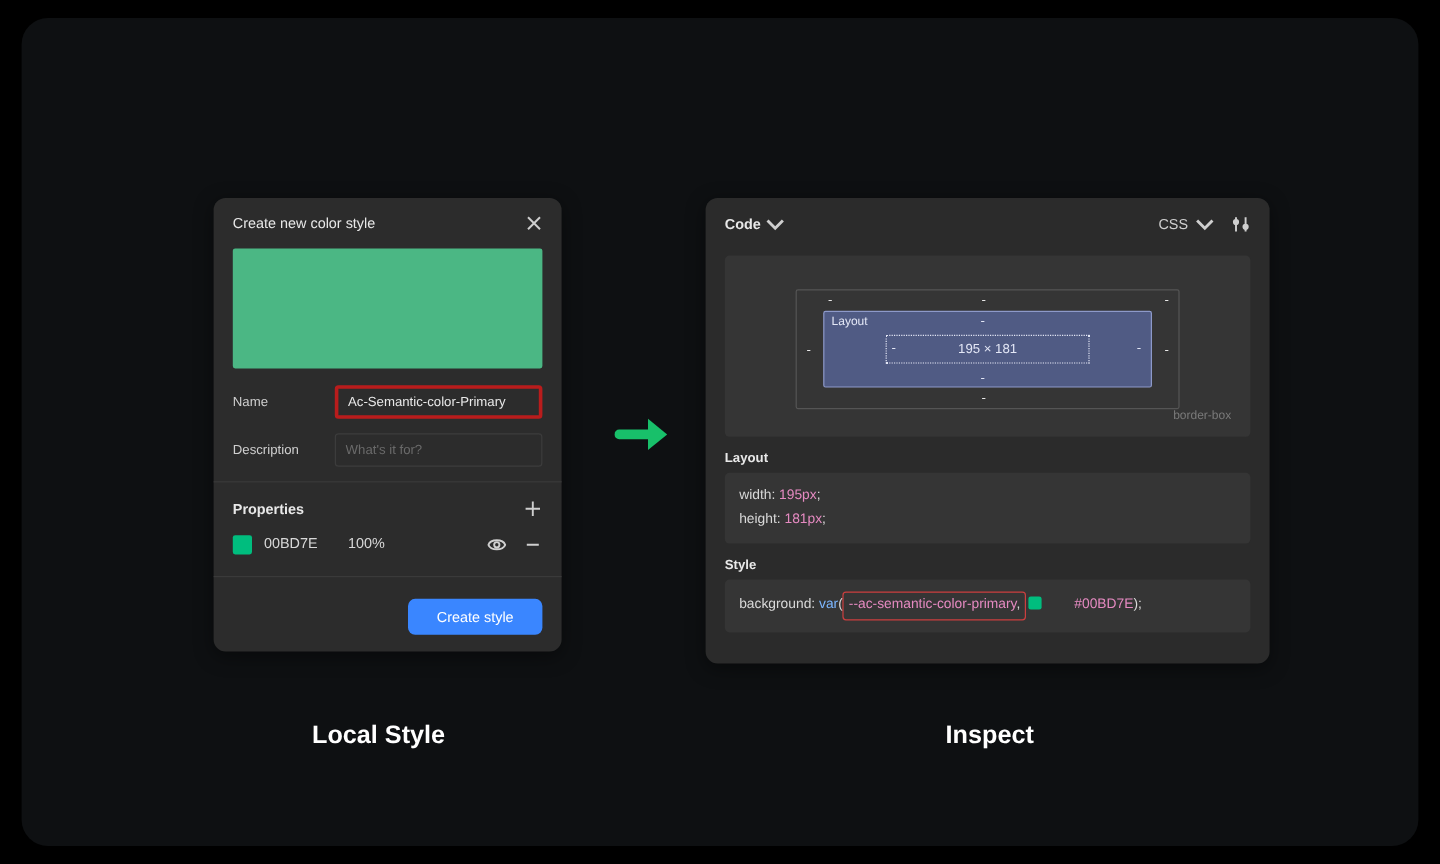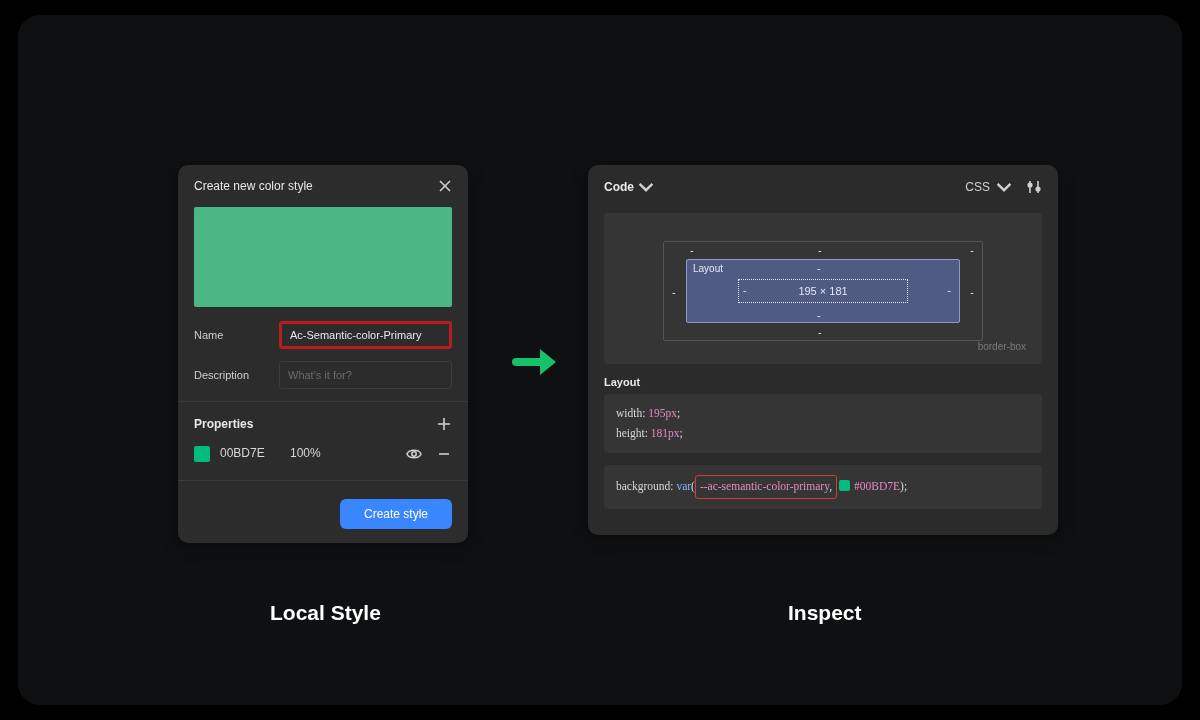--- a/index.html
+++ b/index.html
@@ -82,36 +82,36 @@
   .padding-box > .dash.b { position: absolute; left: 130px; bottom: 1px; font-size: 11px; color: #e3e7f6; }
   .content-box {
     width: 170px; height: 24px; border: 1px dotted #e3e7f6; background: transparent;
     display: flex; align-items: center; justify-content: center; font-size: 11px; color: #e3e7f6;
   }
   .sizing-label { text-align: right; font-size: 10px; color: #7a7a7a; margin-top: 0; }
 
   .section-lbl { margin: 6px 16px 6px 16px; font-size: 11px; font-weight: 600; color: #e8e8e8; }
   .codeblock {
     margin: 0 16px 12px 16px; background: #353535; border-radius: 4px; padding: 10px 12px;
-    font-family: Liberation Serif, serif; font-size: 11.5px; line-height: 1.7;
+    font-family: Liberation Sans, sans-serif; font-size: 11.5px; line-height: 1.7;
   }
   .cb-row { white-space: nowrap; }
   .tok-prop { color: #d9d9d9; }
   .tok-val  { color: #e58ac1; }
   .tok-kw   { color: #7db7ff; }
-  .tok-hex  { color: #e58ac1; }
+  .tok-hex  { color: #e58ac1; margin-left: 23px; }
   .tok-punc { color: #d9d9d9; }
   .varname-box {
     display: inline-block; border: 1px solid #cc3f3f; border-radius: 3px; padding: 1px 4px;
   }
   .inline-sw { display: inline-block; width: 11px; height: 11px; background: #00bd7e; border-radius: 2px; vertical-align: -1px; margin: 0 4px 0 2px; }
 
   
   .caption { position: absolute; top: 586px; font-size: 21px; font-weight: 700; color: #fff; }
-  .cap-left { left: 252px; }
+  .cap-left { left: 242px; }
   .cap-right { left: 770px; }
 </style>
 </head>
 <body>
 
 <div class="stage">
 
   <div class="panel-left">
     <div class="pl-header">
       <div class="pl-title">Create new color style</div>
@@ -205,20 +205,21 @@
     <div class="section-lbl">Layout</div>
     <div class="codeblock">
       <div class="cb-row">
         <span class="tok-prop">width</span><span class="tok-punc">: </span><span class="tok-val">195px</span><span class="tok-punc">;</span>
       </div>
       <div class="cb-row">
         <span class="tok-prop">height</span><span class="tok-punc">: </span><span class="tok-val">181px</span><span class="tok-punc">;</span>
       </div>
     </div>
 
+    <div class="section-lbl">Style</div>
     <div class="codeblock">
       <div class="cb-row">
         <span class="tok-prop">background</span><span class="tok-punc">: </span><span class="tok-kw">var</span><span class="tok-punc">(</span><span class="varname-box"><span class="tok-val">--ac-semantic-color-primary</span><span class="tok-punc">,</span></span><span class="inline-sw"></span><span class="tok-hex">#00BD7E</span><span class="tok-punc">);</span>
       </div>
     </div>
   </div>
 
   <div class="caption cap-left">Local Style</div>
   <div class="caption cap-right">Inspect</div>
 </div>

